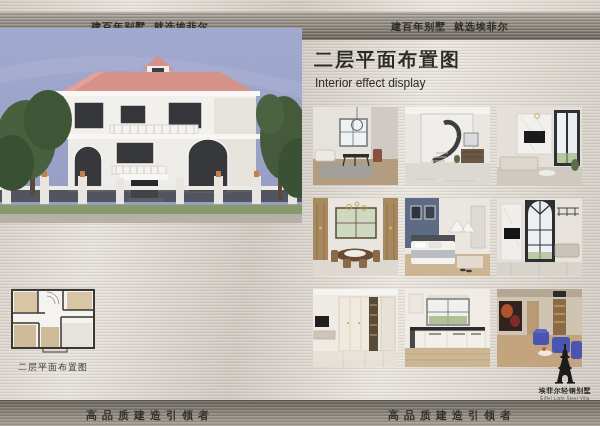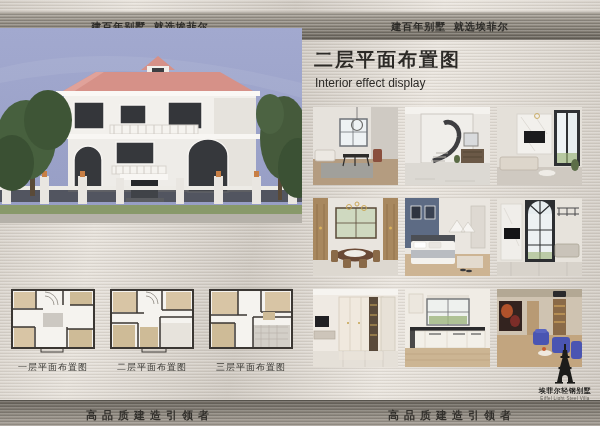--- a/index.html
+++ b/index.html
@@ -142,59 +142,30 @@
       </g>
     </svg>
   </div>
 
 
   <div class="plans">
     <div class="plan-col">
       <svg viewBox="0 0 88 66">
         <line x1="3" y1="1" x2="85" y2="1" stroke="#b3aea6" stroke-width="0.6"></line>
         <rect x="3" y="3" width="82" height="58" fill="#f5f3ef" stroke="#3b3733" stroke-width="2"></rect>
-        <rect x="5" y="5" width="22" height="16" fill="#d8c5a5"></rect>
-        <rect x="61" y="5" width="22" height="13" fill="#cebb97"></rect>
-        <rect x="5" y="40" width="20" height="20" fill="#d8c5a5"></rect>
-        <rect x="60" y="42" width="23" height="18" fill="#cebb97"></rect>
-        <rect x="34" y="26" width="20" height="14" fill="#ccc8c2"></rect>
-        <path d="M27,3 V22 M3,22 H34 M54,3 V18 M61,18 H85 M3,40 H26 M26,40 V61 M58,40 V61 M58,42 H85" stroke="#3b3733" stroke-width="1.5" fill="none"></path>
-        <path d="M36,5 a13,13 0 0 1 13,13 M36,9 a9,9 0 0 1 9,9" stroke="#8a857d" stroke-width="0.8" fill="none"></path>
-        <rect x="32" y="61" width="22" height="4" fill="none" stroke="#3b3733" stroke-width="1"></rect>
-      </svg>
-      <div class="plan-caption">一层平面布置图</div>
-    </div>
-    <div class="plan-col">
-      <svg viewBox="0 0 88 66">
-        <line x1="3" y1="1" x2="85" y2="1" stroke="#b3aea6" stroke-width="0.6"></line>
-        <rect x="3" y="3" width="82" height="58" fill="#f5f3ef" stroke="#3b3733" stroke-width="2"></rect>
         <rect x="5" y="5" width="24" height="20" fill="#d8c5a5"></rect>
         <rect x="58" y="5" width="25" height="18" fill="#d8c5a5"></rect>
         <rect x="5" y="38" width="22" height="22" fill="#cebb97"></rect>
         <rect x="52" y="36" width="31" height="24" fill="#e7e3dc"></rect>
         <rect x="32" y="40" width="18" height="20" fill="#cebb97"></rect>
         <path d="M29,3 V26 M3,26 H36 M54,3 V23 M54,23 H85 M3,36 H30 M30,36 V61 M52,30 V61 M52,30 H85" stroke="#3b3733" stroke-width="1.5" fill="none"></path>
         <path d="M38,5 a12,12 0 0 1 12,12 M38,9 a8,8 0 0 1 8,8" stroke="#8a857d" stroke-width="0.8" fill="none"></path>
         <rect x="34" y="61" width="24" height="4" fill="none" stroke="#3b3733" stroke-width="1"></rect>
       </svg>
       <div class="plan-caption">二层平面布置图</div>
-    </div>
-    <div class="plan-col">
-      <svg viewBox="0 0 88 66">
-        <line x1="3" y1="1" x2="85" y2="1" stroke="#b3aea6" stroke-width="0.6"></line>
-        <rect x="3" y="3" width="82" height="58" fill="#f5f3ef" stroke="#3b3733" stroke-width="2"></rect>
-        <rect x="5" y="5" width="26" height="22" fill="#d8c5a5"></rect>
-        <rect x="58" y="5" width="25" height="20" fill="#d8c5a5"></rect>
-        <rect x="5" y="36" width="22" height="24" fill="#cebb97"></rect>
-        <rect x="46" y="38" width="37" height="22" fill="#d3cfc8"></rect>
-        <path d="M31,3 V28 M3,28 H40 M54,3 V25 M54,25 H85 M3,36 H28 M28,36 V61 M46,30 V61 M46,30 H85" stroke="#3b3733" stroke-width="1.5" fill="none"></path>
-        <path d="M48,40 h33 M48,46 h33 M48,52 h33 M54,38 v22 M62,38 v22 M70,38 v22" stroke="#b5b0a8" stroke-width="0.6"></path>
-        <rect x="56" y="25" width="12" height="8" fill="#cebb97"></rect>
-      </svg>
-      <div class="plan-caption">三层平面布置图</div>
     </div>
   </div>
 
   <div class="title-cn">二层平面布置图</div>
   <div class="title-en">Interior effect display</div>
 
   <div class="gallery">
 
     <figure>
       <svg viewBox="0 0 85 78">

